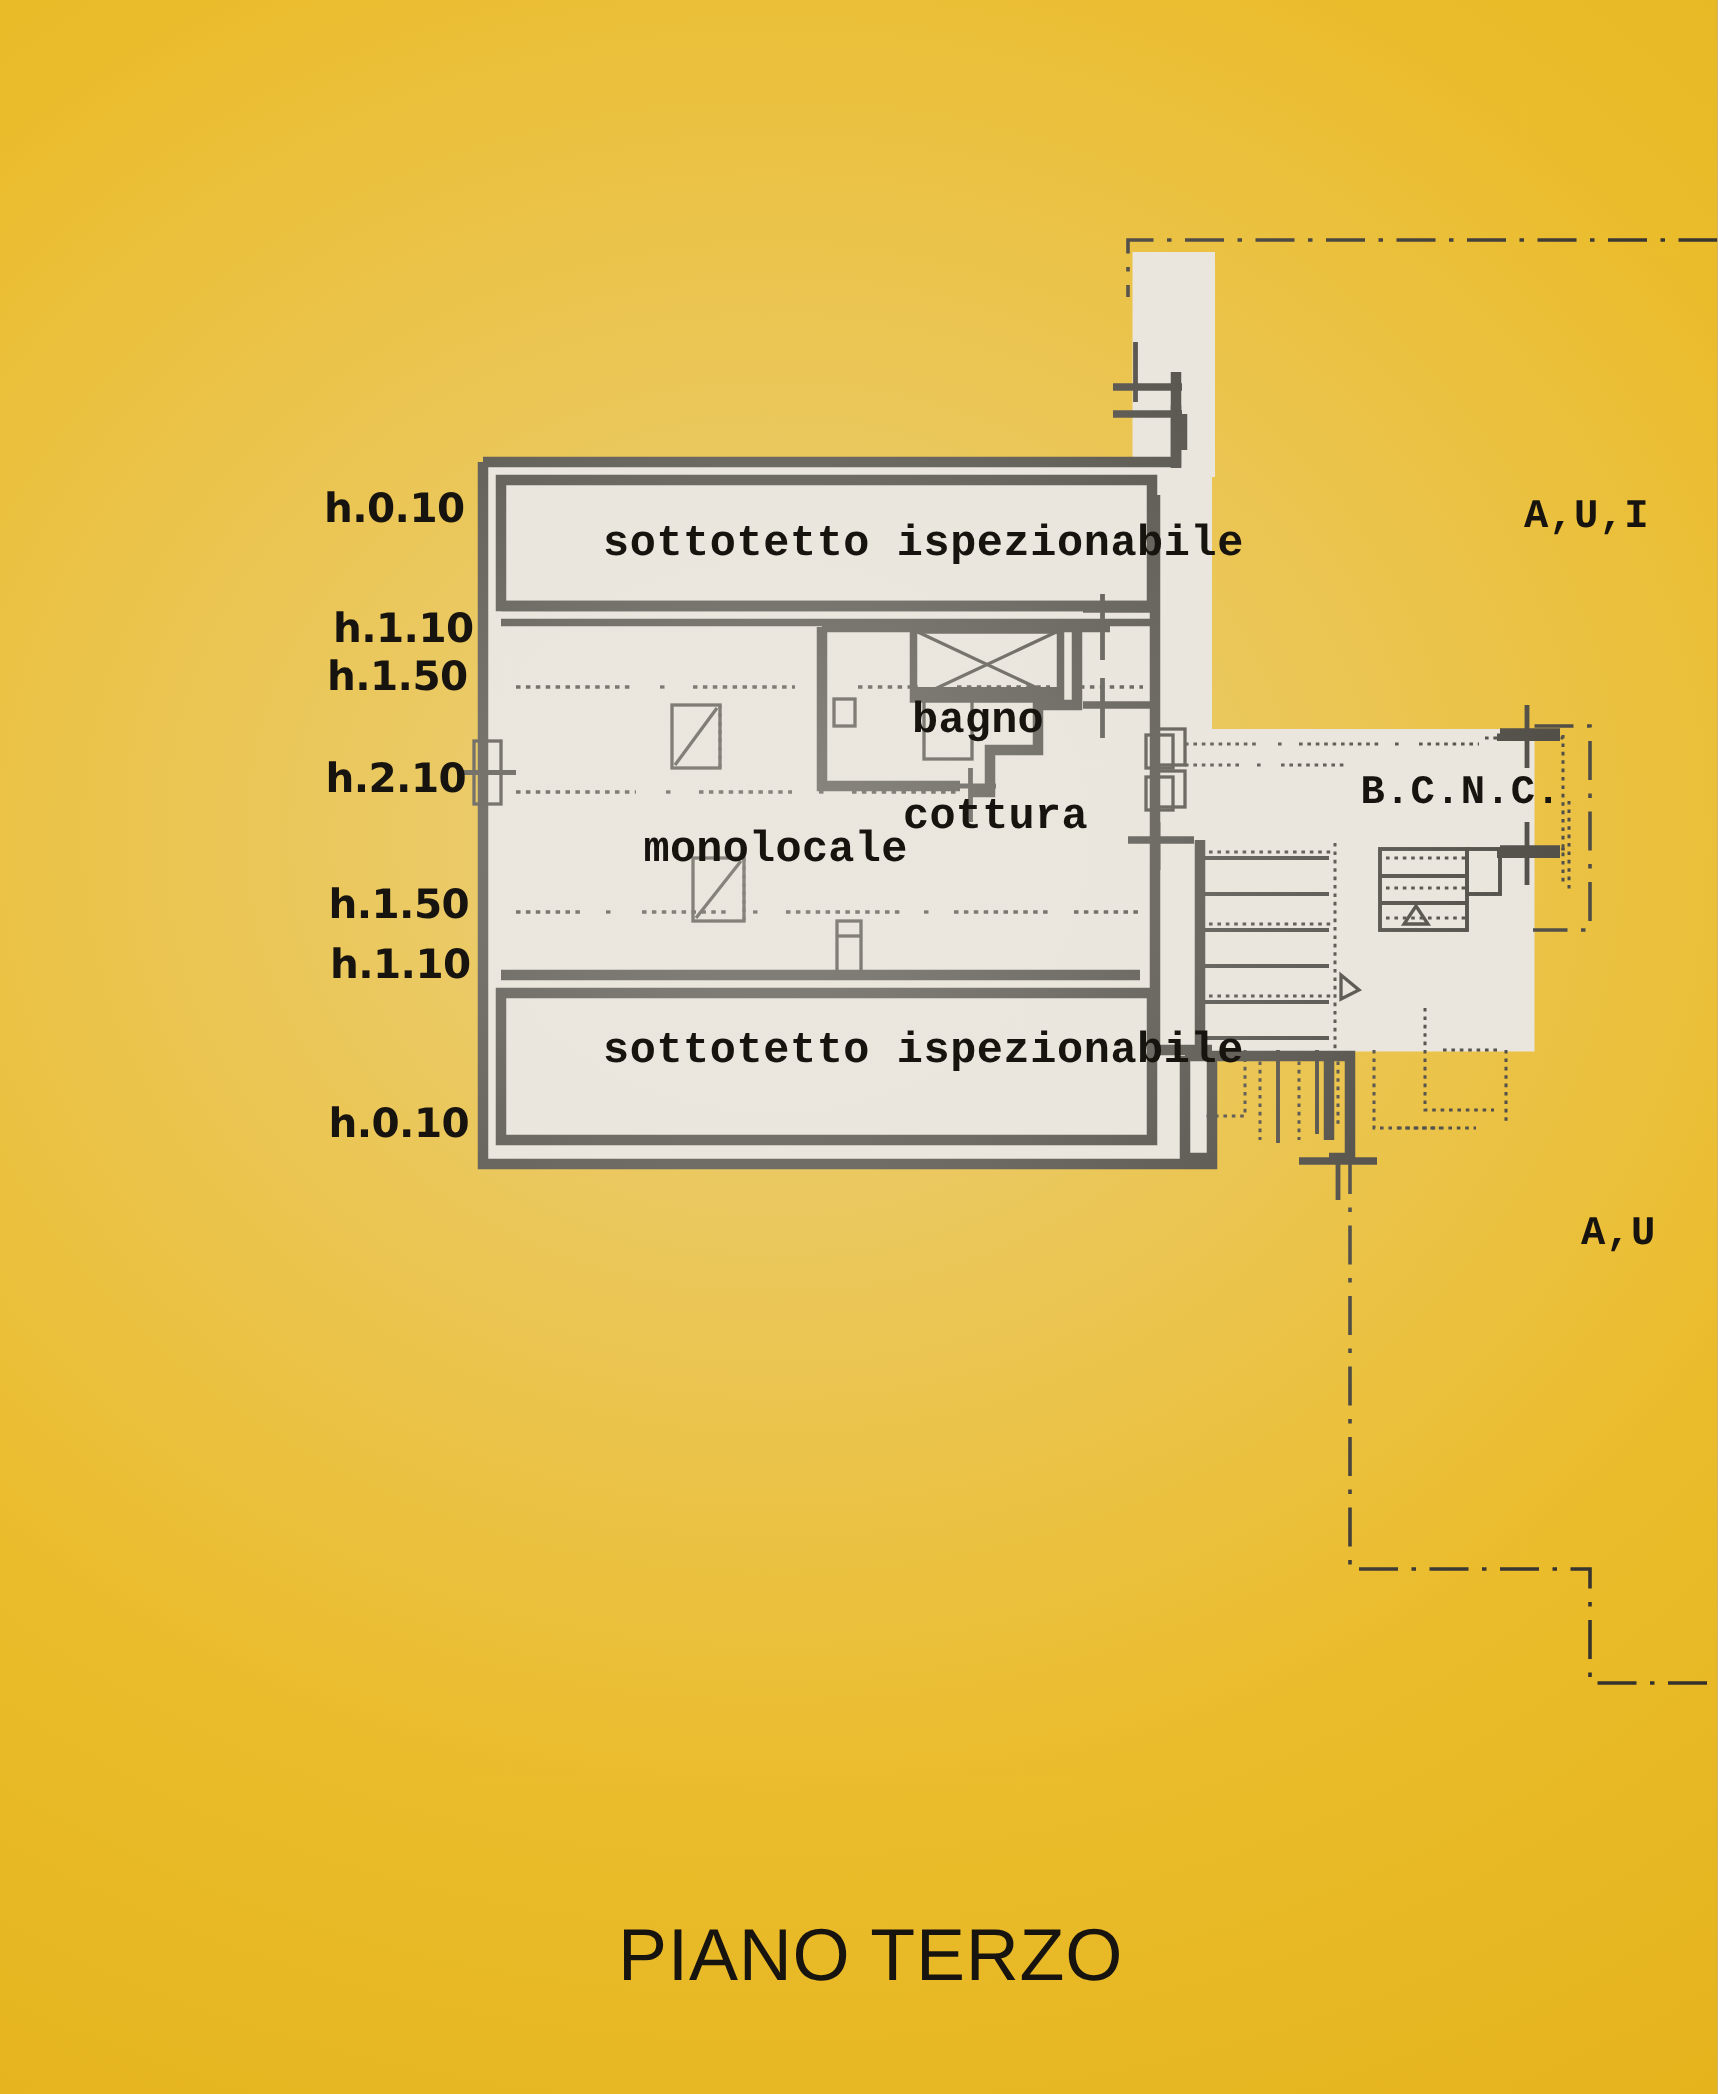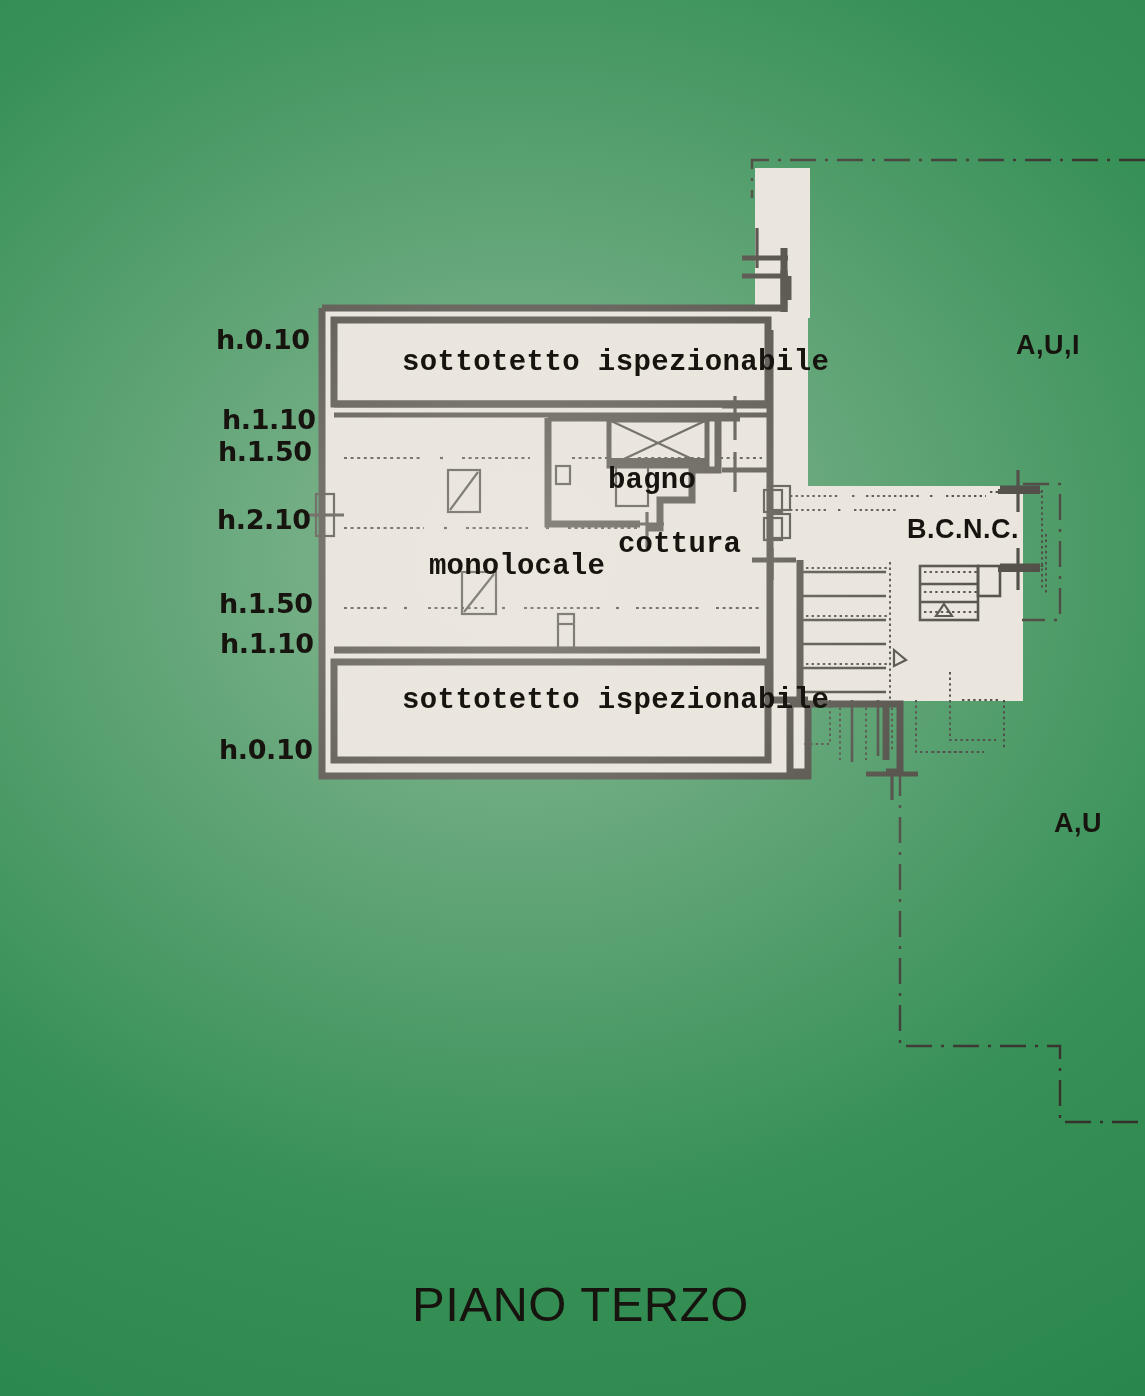--- a/index.html
+++ b/index.html
@@ -5,21 +5,21 @@
   html, body {
     margin: 0;
     padding: 0;
     background: #b9b2aa;
   }
   #page {
     position: relative;
     width: 1145px;
     height: 1396px;
     overflow: hidden;
-    background: #15803d;
+    background: #eab308;
     font-family: "DejaVu Sans", "Liberation Sans", sans-serif;
   }
   
   #paper-tint {
     position: absolute;
     inset: 0;
     background:
       radial-gradient(ellipse 120% 85% at 45% 40%, rgba(236,232,224,0.55) 0%, rgba(236,232,224,0.16) 55%, rgba(150,143,134,0.10) 100%);
     pointer-events: none;
   }
@@ -49,21 +49,21 @@
     font-size: 29px;
     letter-spacing: 0.2px;
     color: #17140f;
     margin-left: 40px;
   }
   .room-sott {
     font-size: 29px;
     letter-spacing: 0.4px;
   }
   .code {
-    font-family: Liberation Sans, sans-serif;
+    font-family: Liberation Mono, monospace;
     font-weight: 700;
     font-size: 27px;
     letter-spacing: 0.5px;
     color: #17140f;
   }
   .title {
     font-family: "Liberation Sans", "DejaVu Sans", sans-serif;
     font-weight: 400;
     font-size: 49px;
     letter-spacing: 0.5px;
@@ -313,21 +313,21 @@
     <div class="lbl hlabel" style="left:217px; top:506px;">h.2.10</div>
     <div class="lbl hlabel" style="left:219px; top:590px;">h.1.50</div>
     <div class="lbl hlabel" style="left:220px; top:630px;">h.1.10</div>
     <div class="lbl hlabel" style="left:219px; top:736px;">h.0.10</div>
   </div>
 
   <div>
     <div class="lbl room room-sott" style="left:362px; top:348px;">sottotetto  ispezionabile</div>
     <div class="lbl room room-sott" style="left:362px; top:686px;">sottotetto  ispezionabile</div>
     <div class="lbl room" style="left:389px; top:552px;text-align:center;">monolocale</div>
-    <div class="lbl room" style="left:578px; top:530px;">cottura</div>
+    <div class="lbl room" style="left:562px; top:530px;">cottura</div>
     <div class="lbl room" style="left:568px; top:466px;">bagno</div>
   </div>
 
   <div>
     <div class="lbl code" style="left:1016px; top:332px;">A,U,I</div>
     <div class="lbl code" style="left:907px;  top:516px;">B.C.N.C.</div>
     <div class="lbl code" style="left:1054px; top:810px;">A,U</div>
   </div>
 
   <div class="lbl title" style="left:412px; top:1280px;">PIANO TERZO</div>

